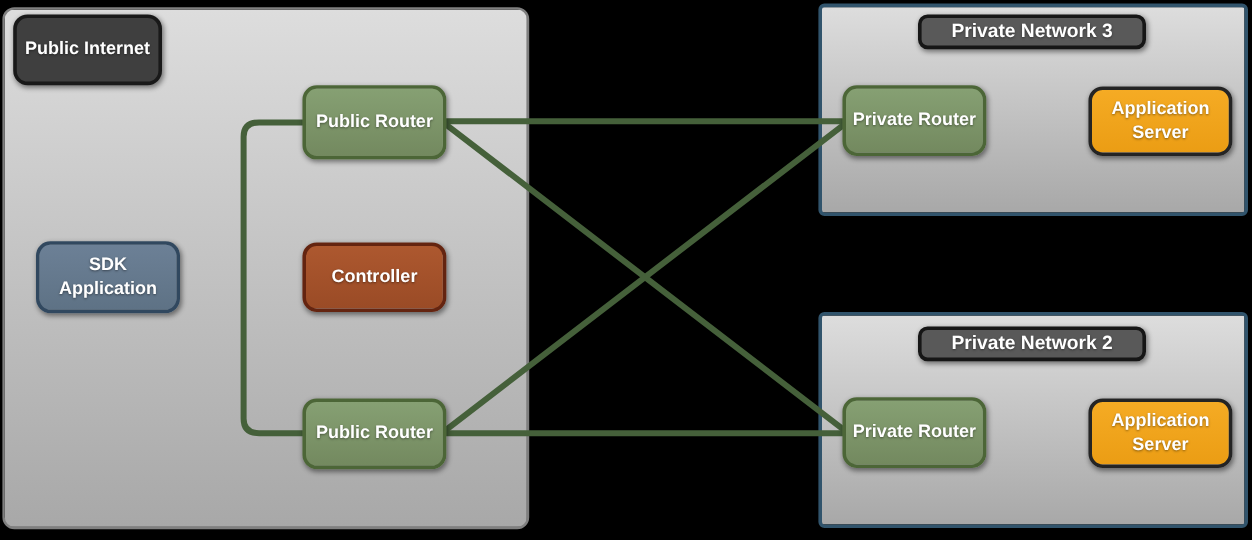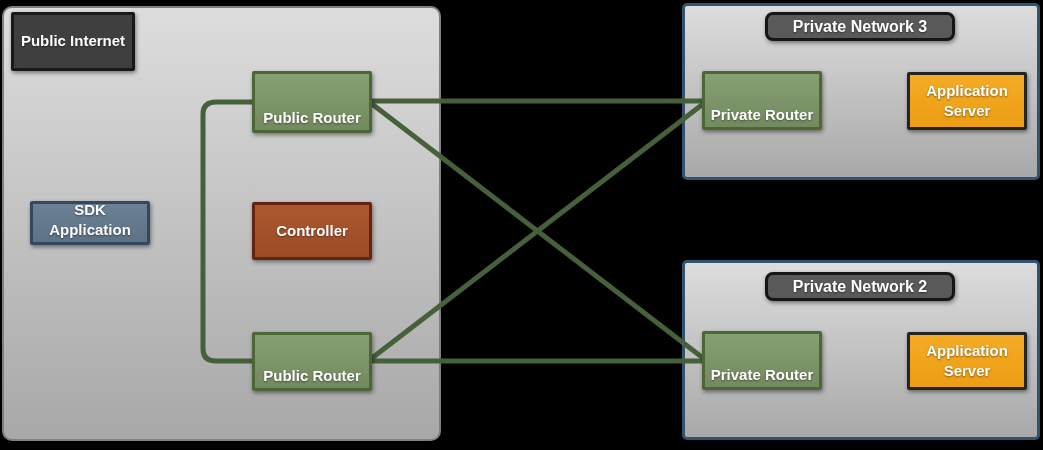--- a/index.html
+++ b/index.html
@@ -60,57 +60,56 @@
     box-sizing: border-box;
     z-index: 3;
     display: flex;
     align-items: center;
     justify-content: center;
     text-align: center;
     color: #ffffff;
     font-weight: bold;
     font-size: 15px;
     line-height: 1.35;
-    border-radius: 2px;
+    border-radius: 12px;
     box-shadow: 1px 2px 4px rgba(0,0,0,0.45);
     text-shadow: 0 1px 2px rgba(0,0,0,0.45);
     padding: 2px;
   }
   .badge-dark {
     background: #3f3f3f;
     border: 3px solid #191919;
   }
   .badge-network {
     background: #595959;
     border: 3px solid #161616;
     border-radius: 8px;
     font-size: 16px;
   }
   .node-router {
     background: linear-gradient(#86a073, #73895f);
     border: 3px solid #4c6637;
-    align-items: flex-end;
   }
   .node-sdk {
     background: linear-gradient(#6c8096, #5e7285);
     border: 3px solid #31485f;
   }
   .node-controller {
     background: linear-gradient(#ad582f, #9a4b26);
     border: 3px solid #642410;
   }
   .node-server {
     background: linear-gradient(#f5ab24, #eb9d14);
     border: 3px solid #242424;
     margin-left: 12px;
   }
   
   #badge-public-internet   { left: 11px;  top: 12px;  width: 124px; height: 59px; }
   #public-router-top       { left: 252px; top: 71px;  width: 120px; height: 62px; }
-  #sdk-application         { left: 30px;  top: 201px; width: 120px; height: 44px; align-items: flex-end; }
+  #sdk-application         { left: 30px;  top: 201px; width: 120px; height: 60px; }
   #controller              { left: 252px; top: 202px; width: 120px; height: 58px; }
   #public-router-bottom    { left: 252px; top: 332px; width: 120px; height: 59px; }
   #badge-private-network-1 { left: 765px; top: 12px;  width: 190px; height: 29px; }
   #private-router-1        { left: 702px; top: 71px;  width: 120px; height: 59px; }
   #application-server-1    { left: 895px; top: 72px;  width: 120px; height: 58px; }
   #badge-private-network-2 { left: 765px; top: 272px; width: 190px; height: 29px; text-align: right; }
   #private-router-2        { left: 702px; top: 331px; width: 120px; height: 59px; }
   #application-server-2    { left: 895px; top: 332px; width: 120px; height: 58px; }
 </style>
 </head>

